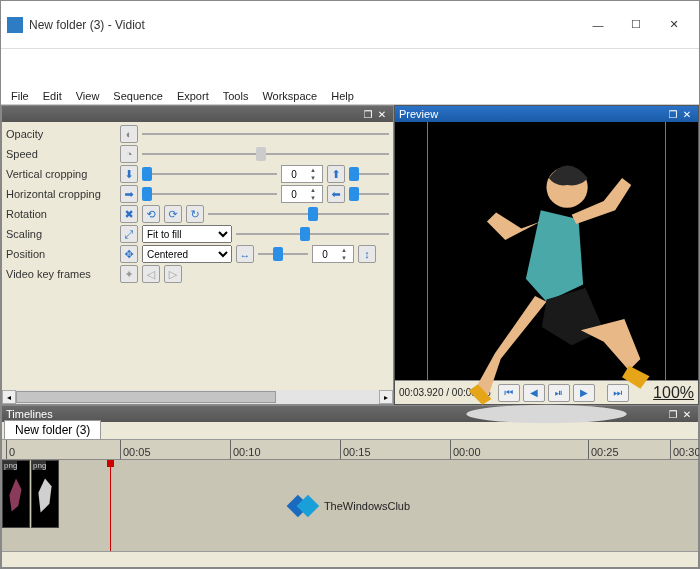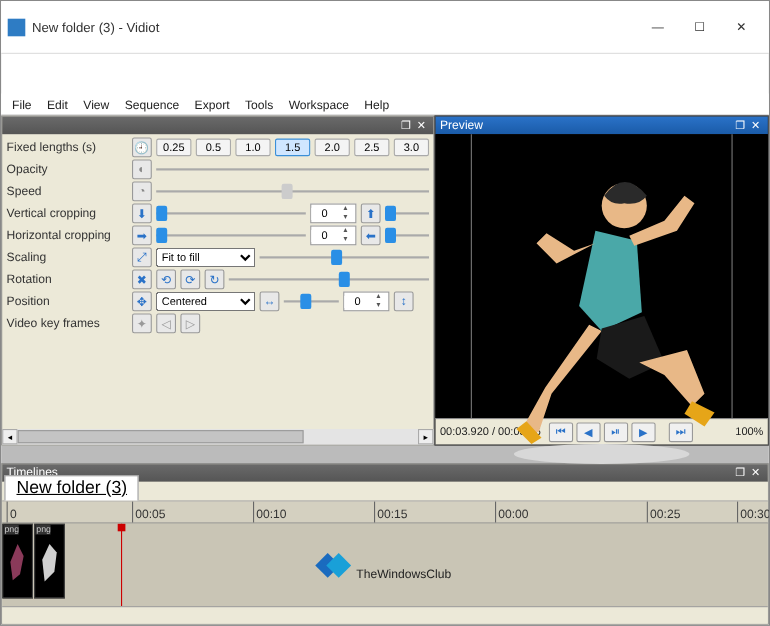--- a/index.html
+++ b/index.html
@@ -36,34 +36,34 @@
 .scrollh .strack { flex: 1; background: #e4e4e4; height: 14px; position: relative; }
 .scrollh .sthumb { position: absolute; left: 0; width: 260px; height: 12px; top: 1px; background: #c4c4c4; border: 1px solid #999; cursor: pointer; }
 .preview { width: 305px; background: #222; display: flex; flex-direction: column; border: 1px solid #555; }
 .canvas { flex: 1; background: #000; position: relative; display: flex; }
 .canvas .side { width: 32px; background: #000; }
 .canvas .frame { flex: 1; border-left: 1px solid #777; border-right: 1px solid #777; position: relative; }
 .runner { position: absolute; inset: 8px 4px 8px 4px; }
 .pctrl { height: 24px; background: #ece9d8; display: flex; align-items: center; padding: 0 4px; gap: 3px; border-top: 1px solid #888; }
 .pctrl .time { font-size: 10px; color: #222; margin-right: 4px; }
 .pbtn2 { width: 22px; height: 18px; background: #f0f0f0; border: 1px solid #999; border-radius: 2px; display: inline-flex; align-items: center; justify-content: center; cursor: pointer; color: #2a72c8; font-size: 10px; }
-.zoom { margin-left: auto; font-size: 10px; color: #222; }
-.timelines { flex: 1; background: #ece9d8; display: flex; flex-direction: column; border: 1px solid #888; margin-top: 16px; }
+.zoom { margin-left: auto; font-size: 16px; color: #222; text-decoration: underline; }
+.timelines { flex: 1; background: #ece9d8; display: flex; flex-direction: column; border: 1px solid #888; margin-top: 0; }
 .tltab { height: 18px; background: #ece9d8; border-bottom: 1px solid #999; display: flex; align-items: flex-end; padding-left: 2px; }
-.tltab .tab { background: #fff; border: 1px solid #999; border-bottom: 0; padding: 2px 10px; font-size: 16px; cursor: pointer; text-decoration: underline; }
+.tltab .tab { background: #fff; border: 1px solid #999; border-bottom: 0; padding: 2px 10px; font-size: 12px; cursor: pointer; }
 .ruler { height: 20px; background: #d4d0c0; border-bottom: 1px solid #888; display: flex; position: relative; font-size: 9px; color: #333; }
 .ruler .tick { position: absolute; top: 0; height: 100%; border-left: 1px solid #666; padding-left: 2px; padding-top: 6px; }
 .playhead { position: absolute; top: 0; bottom: 0; width: 1px; background: #c00; left: 108px; }
 .playhead::before { content: ""; position: absolute; top: 0; left: -3px; width: 7px; height: 7px; background: #c00; }
 .tracks { flex: 1; background: #c9c5b5; position: relative; overflow: hidden; }
 .cliprow { position: absolute; top: 0; left: 0; height: 120px; display: flex; }
 .clip { width: 28px; height: 68px; background: #000; border: 1px solid #444; margin-right: 1px; position: relative; overflow: hidden; }
 .clip .lbl { position: absolute; top: 0; left: 0; right: 12px; background: #333; color: #ccc; font-size: 8px; padding: 0 1px; white-space: nowrap; overflow: hidden; }
 .clip .thumb2 { position: absolute; top: 12px; bottom: 0; left: 2px; right: 2px; }
-.watermark { position: absolute; left: 50%; top: 50%; transform: translate(-50%,-50%); display: flex; align-items: flex-end; gap: 6px; font-size: 20px; color: #222; font-weight: 400; pointer-events: none; }
+.watermark { position: absolute; left: 50%; top: 50%; transform: translate(-50%,-50%); display: flex; align-items: center; gap: 6px; font-size: 20px; color: #222; font-weight: 400; pointer-events: none; }
 .wmicon { width: 28px; height: 28px; position: relative; }
 .wmicon .sq { position: absolute; width: 16px; height: 16px; }
 .statusbar { height: 16px; background: #ece9d8; border-top: 1px solid #999; }
 </style>
 </head>
 <body>
 
 <div class="titlebar">
   <div class="icon"></div>
   <div class="title">New folder (3) - Vidiot</div>
@@ -87,31 +87,20 @@
   <div class="top">
 
     <div class="details">
       <div class="panelhdr">
         <span class="spacer"></span>
         <span class="pbtn">❐</span>
         <span class="pbtn">✕</span>
       </div>
       <div class="propgrid">
 
-        <div class="prow">
-          <span class="lbl">Fixed lengths (s)</span>
-          <span class="iconbtn">🕘</span>
-          <span class="pill">0.25</span>
-          <span class="pill">0.5</span>
-          <span class="pill">1.0</span>
-          <span class="pill sel">1.5</span>
-          <span class="pill">2.0</span>
-          <span class="pill">2.5</span>
-          <span class="pill">3.0</span>
-        </div>
 
         <div class="prow">
           <span class="lbl">Opacity</span>
           <span class="iconbtn" style="color:#888">◐</span>
           <div class="sliderwrap">
               <div class="track"></div>
             </div>
         </div>
 
         <div class="prow">
@@ -164,39 +153,39 @@
             </div>
           <span class="iconbtn">⬅</span>
           <div class="sliderwrap" style="max-width:40px">
               <div class="track">
                 <div class="thumb" style="left:0"></div>
               </div>
             </div>
         </div>
 
         <div class="prow">
-          <span class="lbl">Scaling</span>
-          <span class="iconbtn">⤢</span>
-          <select><option>Fit to fill</option></select>
-          <div class="sliderwrap">
-              <div class="track">
-                <div class="thumb" style="left:42%"></div>
-              </div>
-            </div>
-        </div>
-
-        <div class="prow">
           <span class="lbl">Rotation</span>
           <span class="iconbtn">✖</span>
           <span class="iconbtn">⟲</span>
           <span class="iconbtn">⟳</span>
           <span class="iconbtn">↻</span>
           <div class="sliderwrap">
               <div class="track">
                 <div class="thumb" style="left:55%"></div>
+              </div>
+            </div>
+        </div>
+
+        <div class="prow">
+          <span class="lbl">Scaling</span>
+          <span class="iconbtn">⤢</span>
+          <select><option>Fit to fill</option></select>
+          <div class="sliderwrap">
+              <div class="track">
+                <div class="thumb" style="left:42%"></div>
               </div>
             </div>
         </div>
 
         <div class="prow">
           <span class="lbl">Position</span>
           <span class="iconbtn">✥</span>
           <select><option>Centered</option></select>
           <span class="iconbtn">↔</span>
           <div class="sliderwrap" style="max-width:50px">

